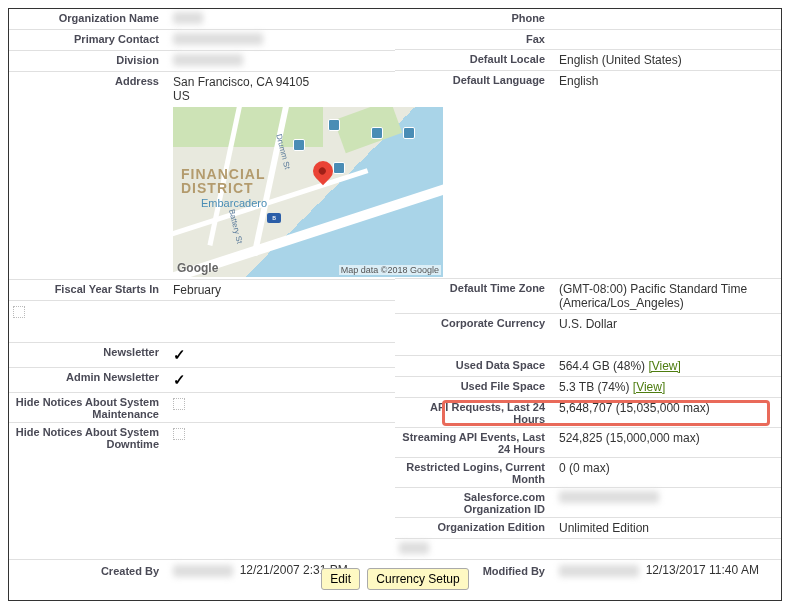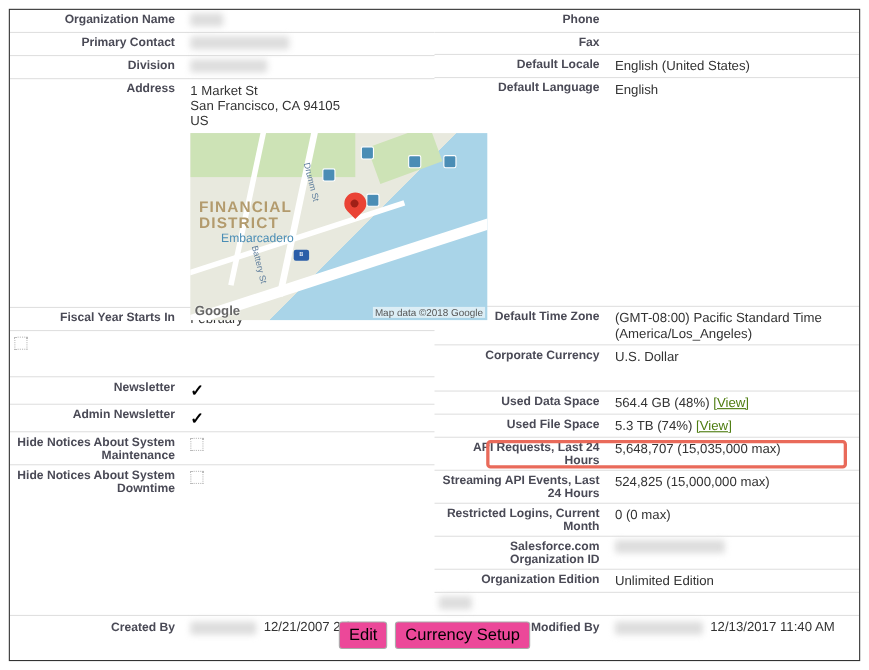--- a/index.html
+++ b/index.html
@@ -159,23 +159,23 @@
     pointer-events: none;
   }
   .buttons {
     text-align: center;
     padding: 6px 0;
     position: absolute;
     bottom: 4px;
     left: 0; right: 0;
   }
   button {
-    font-size: 15px;
+    font-size: 12px;
     padding: 3px 8px;
-    background: #ec4899;
+    background: #fef9c3;
     border: 1px solid #aaa;
     border-radius: 3px;
     cursor: pointer;
     margin: 0 2px;
   }
   .created-row { border-top: 1px solid #e0e0e0; display:flex; }
   .created-left, .created-right { width:50%; display:flex; align-items:flex-end; }
   .stlabel { font-size:8px; color:#5a7a9a; position:absolute; }
 </style>
 </head>
@@ -194,21 +194,20 @@
         <div class="label">Primary Contact</div>
         <div class="value"><span class="blur" style="width:90px">xxxxxxx</span></div>
       </div>
       <div class="row">
         <div class="label">Division</div>
         <div class="value"><span class="blur" style="width:70px">xxxxx</span></div>
       </div>
       <div class="row" style="align-items:flex-start; height:208px;">
         <div class="label">Address</div>
         <div class="value">
-          <div>1 Market St</div>
           <div>San Francisco, CA 94105</div>
           <div>US</div>
           <div class="map">
             <div class="park" style="left:0;top:0;width:150px;height:40px"></div>
             <div class="park" style="left:165px;top:2px;width:60px;height:35px;transform:rotate(-20deg)"></div>
             <div class="road" style="left:-20px;top:120px;width:320px;height:10px;transform:rotate(-18deg)"></div>
             <div class="road" style="left:-20px;top:95px;width:220px;height:5px;transform:rotate(-18deg)"></div>
             <div class="road" style="left:50px;top:-10px;width:5px;height:150px;transform:rotate(12deg)"></div>
             <div class="road" style="left:95px;top:-10px;width:6px;height:160px;transform:rotate(12deg)"></div>
             <span class="stlabel" style="left:92px;top:40px;transform:rotate(76deg)">Drumm St</span>

